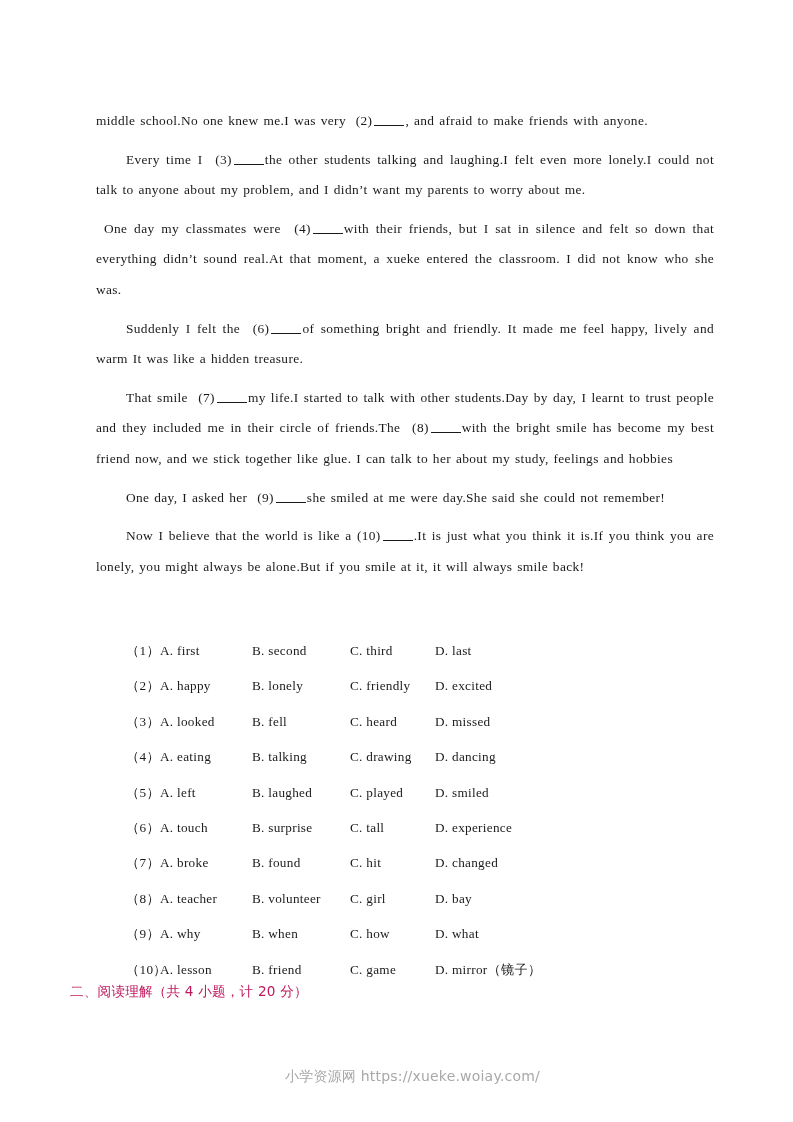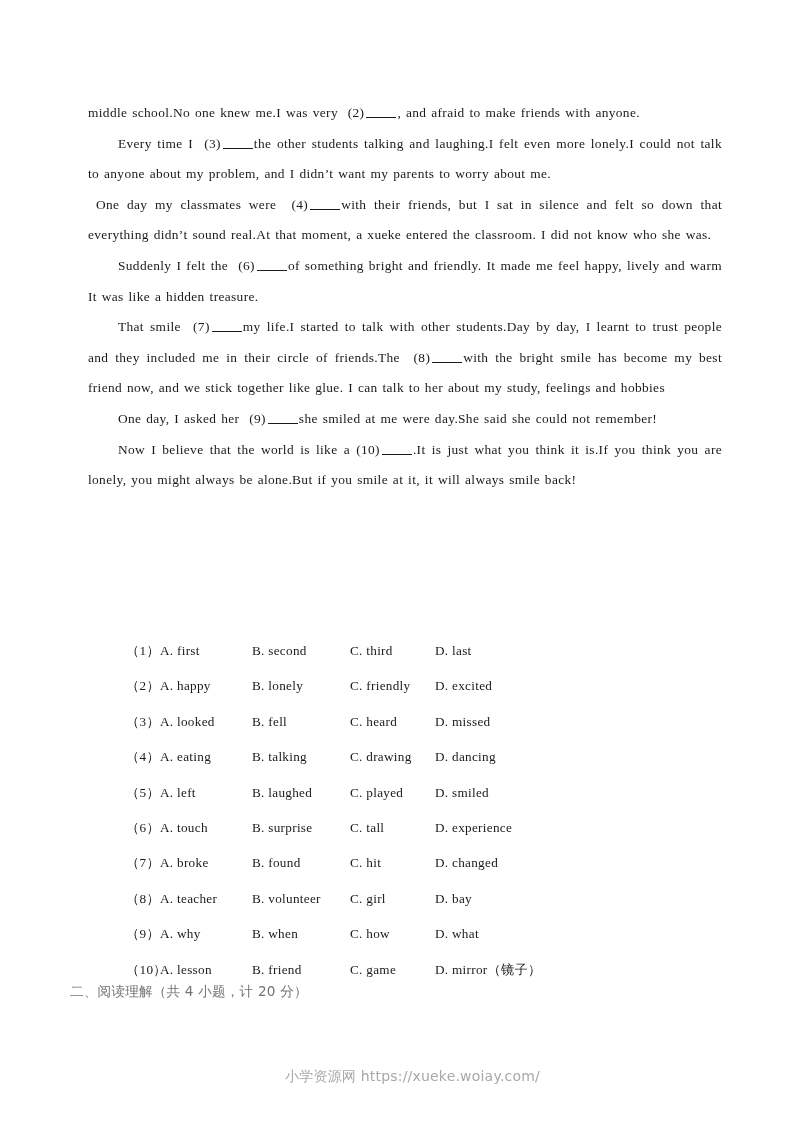--- a/index.html
+++ b/index.html
@@ -31,21 +31,21 @@
     top: 98px;
     width: 634px;
   }
 
   .para {
     font-size: 13.4px;
     line-height: 30.6px;
     letter-spacing: 0.35px;
     text-align: justify;
     text-justify: inter-word;
-    margin: 0;
+    margin: 8px;
     word-spacing: 1.2px;
   }
   .para.indent {
     text-indent: 30px;
   }
   .para.indent-sm {
     text-indent: 8px;
   }
 
   
@@ -84,21 +84,21 @@
   .opt-d { display: inline-block; }
 
   
   .section-heading {
     position: absolute;
     left: 70px;
     top: 981px;
     font-size: 13.6px;
     line-height: 20px;
     font-family: "DejaVu Sans", "Liberation Sans", sans-serif;
-    color: #737373;
+    color: #be185d;
     letter-spacing: 0.2px;
     white-space: nowrap;
   }
 
   
   .watermark {
     position: absolute;
     left: 16px;
     top: 1068px;
     width: 793px;

